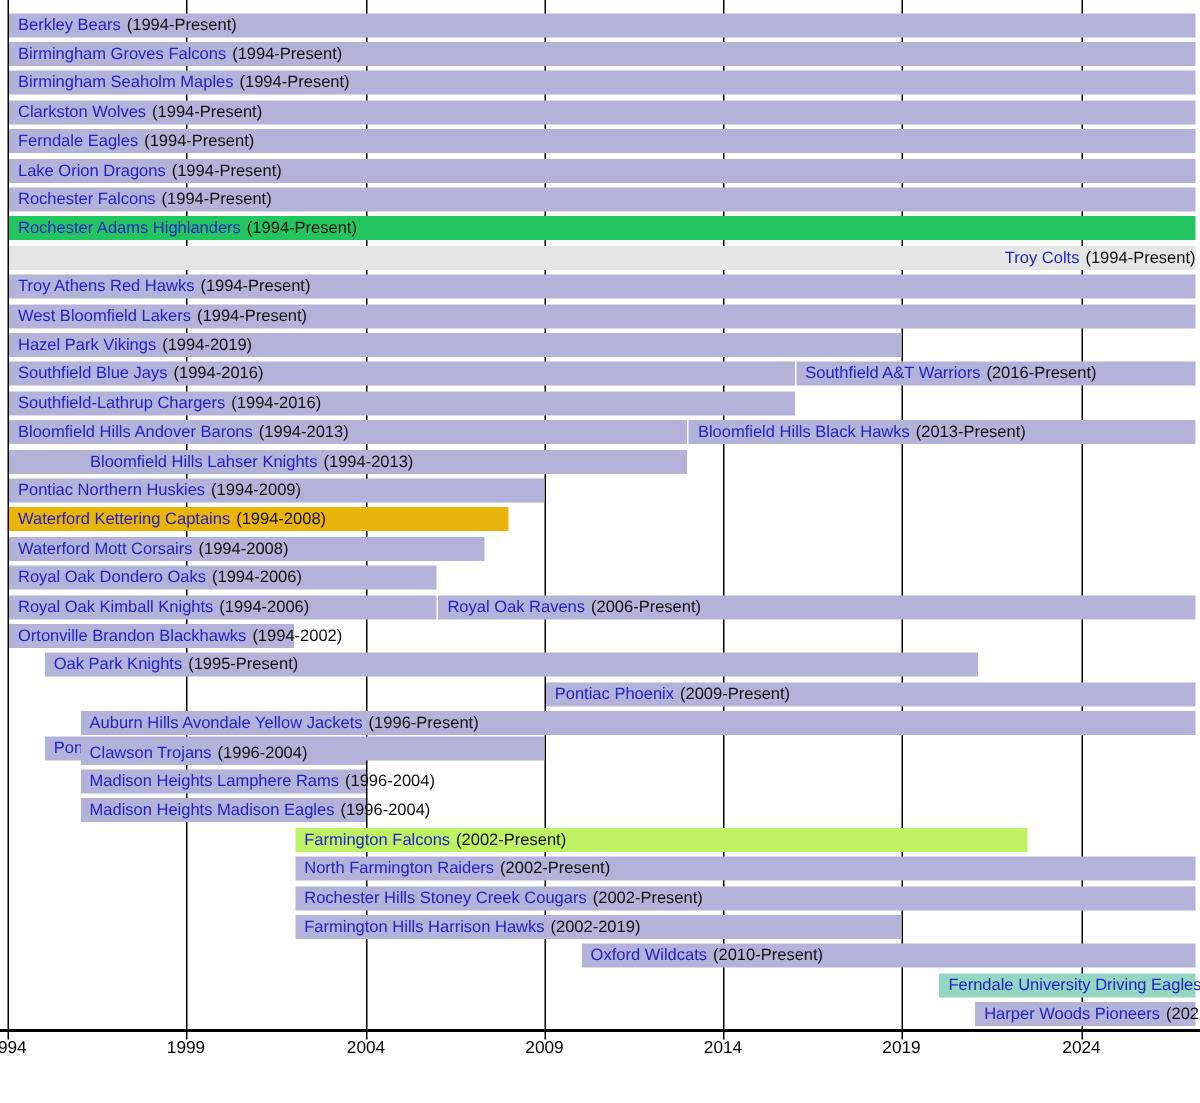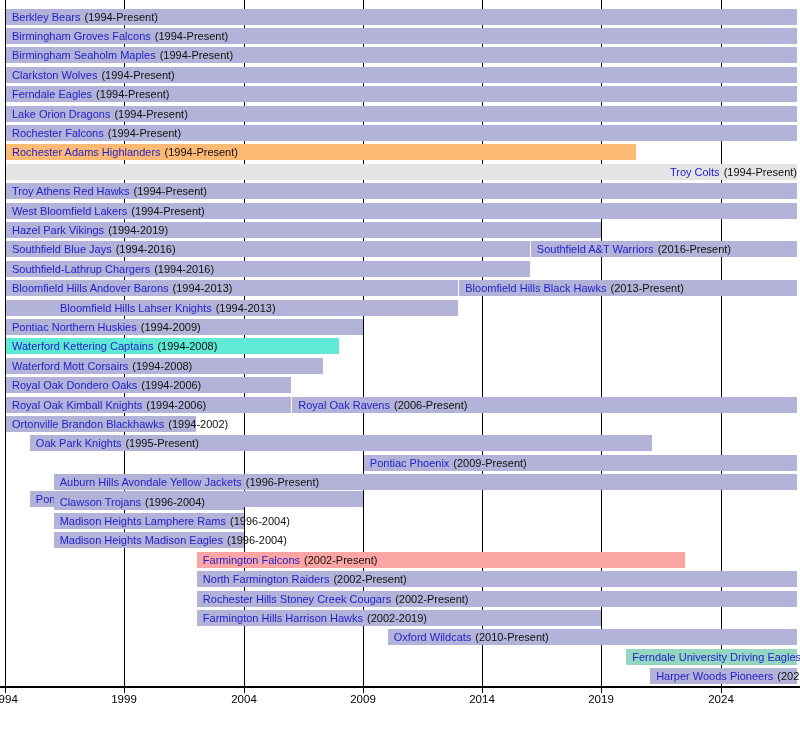--- a/index.html
+++ b/index.html
@@ -54,21 +54,21 @@
       <div class="row" style="top: 86.1px;">
         <div class="bar" style="left: 6px; width: 791px; background: rgb(179, 179, 217);"><span class="team" style="color: rgb(34, 34, 204);">Ferndale Eagles</span><span class="yrs" style="color: rgb(17, 17, 17);">(1994-Present)</span></div>
       </div>
       <div class="row" style="top: 105.5px;">
         <div class="bar" style="left: 6px; width: 791px; background: rgb(179, 179, 217);"><span class="team" style="color: rgb(34, 34, 204);">Lake Orion Dragons</span><span class="yrs" style="color: rgb(17, 17, 17);">(1994-Present)</span></div>
       </div>
       <div class="row" style="top: 124.9px;">
         <div class="bar" style="left: 6px; width: 791px; background: rgb(179, 179, 217);"><span class="team" style="color: rgb(34, 34, 204);">Rochester Falcons</span><span class="yrs" style="color: rgb(17, 17, 17);">(1994-Present)</span></div>
       </div>
       <div class="row" style="top: 144.3px;">
-        <div class="bar" style="left: 6px; width: 630px; background: #fdba74;"><span class="team" style="color: rgb(34, 34, 204);">Rochester Adams Highlanders</span><span class="yrs" style="color: rgb(17, 17, 17);">(1994-Present)</span></div>
+        <div class="bar" style="left: 6px; width: 791px; background: #22c55e;"><span class="team" style="color: rgb(34, 34, 204);">Rochester Adams Highlanders</span><span class="yrs" style="color: rgb(17, 17, 17);">(1994-Present)</span></div>
       </div>
       <div class="row" style="top: 163.7px;">
         <div class="bar" style="left: 6px; width: 791px; background: #e5e5e5; text-align: right;"><span class="team" style="color: rgb(34, 34, 204);">Troy Colts</span><span class="yrs" style="color: rgb(17, 17, 17);">(1994-Present)</span></div>
       </div>
       <div class="row" style="top: 183.1px;">
         <div class="bar" style="left: 6px; width: 791px; background: rgb(179, 179, 217);"><span class="team" style="color: rgb(34, 34, 204);">Troy Athens Red Hawks</span><span class="yrs" style="color: rgb(17, 17, 17);">(1994-Present)</span></div>
       </div>
       <div class="row" style="top: 202.5px;">
         <div class="bar" style="left: 6px; width: 791px; background: rgb(179, 179, 217);"><span class="team" style="color: rgb(34, 34, 204);">West Bloomfield Lakers</span><span class="yrs" style="color: rgb(17, 17, 17);">(1994-Present)</span></div>
       </div>
@@ -86,21 +86,21 @@
         <div class="bar" style="left: 6px; width: 452.283px; background: rgb(179, 179, 217);"><span class="team" style="color: rgb(34, 34, 204);">Bloomfield Hills Andover Barons</span><span class="yrs" style="color: rgb(17, 17, 17);">(1994-2013)</span></div>
         <div class="bar" style="left: 459.283px; width: 337.717px; background: rgb(179, 179, 217);"><span class="team" style="color: rgb(34, 34, 204);">Bloomfield Hills Black Hawks</span><span class="yrs" style="color: rgb(17, 17, 17);">(2013-Present)</span></div>
       </div>
       <div class="row" style="top: 299.5px;">
         <div class="bar" style="left: 6px; width: 452.283px; background: rgb(179, 179, 217);"><span class="team" style="color: rgb(34, 34, 204); padding-left: 48px;">Bloomfield Hills Lahser Knights</span><span class="yrs" style="color: rgb(17, 17, 17);">(1994-2013)</span></div>
       </div>
       <div class="row" style="top: 318.9px;">
         <div class="bar" style="left: 6px; width: 356.855px; background: rgb(179, 179, 217);"><span class="team" style="color: rgb(34, 34, 204);">Pontiac Northern Huskies</span><span class="yrs" style="color: rgb(17, 17, 17);">(1994-2009)</span></div>
       </div>
       <div class="row" style="top: 338.3px;">
-        <div class="bar" style="left: 6px; width: 332.998px; background: #5eead4;"><span class="team" style="color: rgb(34, 34, 204);">Waterford Kettering Captains</span><span class="yrs" style="color: rgb(17, 17, 17);">(1994-2008)</span></div>
+        <div class="bar" style="left: 6px; width: 332.998px; background: #eab308;"><span class="team" style="color: rgb(34, 34, 204);">Waterford Kettering Captains</span><span class="yrs" style="color: rgb(17, 17, 17);">(1994-2008)</span></div>
       </div>
       <div class="row" style="top: 357.7px;">
         <div class="bar" style="left: 6px; width: 317px; background: rgb(179, 179, 217);"><span class="team" style="color: rgb(34, 34, 204);">Waterford Mott Corsairs</span><span class="yrs" style="color: rgb(17, 17, 17);">(1994-2008)</span></div>
       </div>
       <div class="row" style="top: 377.1px;">
         <div class="bar" style="left: 6px; width: 285.284px; background: rgb(179, 179, 217);"><span class="team" style="color: rgb(34, 34, 204);">Royal Oak Dondero Oaks</span><span class="yrs" style="color: rgb(17, 17, 17);">(1994-2006)</span></div>
       </div>
       <div class="row" style="top: 396.5px;">
         <div class="bar" style="left: 6px; width: 285.284px; background: rgb(179, 179, 217);"><span class="team" style="color: rgb(34, 34, 204);">Royal Oak Kimball Knights</span><span class="yrs" style="color: rgb(17, 17, 17);">(1994-2006)</span></div>
         <div class="bar" style="left: 292.284px; width: 504.716px; background: rgb(179, 179, 217);"><span class="team" style="color: rgb(34, 34, 204);">Royal Oak Ravens</span><span class="yrs" style="color: rgb(17, 17, 17);">(2006-Present)</span></div>
@@ -121,21 +121,21 @@
       <div class="row" style="top: 493.5px;">
         <div class="bar" style="left: 53.714px; width: 189.856px; background: rgb(179, 179, 217);"><span class="team" style="color: rgb(34, 34, 204);">Clawson Trojans</span><span class="yrs" style="color: rgb(17, 17, 17);">(1996-2004)</span></div>
       </div>
       <div class="row" style="top: 512.9px;">
         <div class="bar" style="left: 53.714px; width: 189.856px; background: rgb(179, 179, 217);"><span class="team" style="color: rgb(34, 34, 204);">Madison Heights Lamphere Rams</span><span class="yrs" style="color: rgb(17, 17, 17);">(1996-2004)</span></div>
       </div>
       <div class="row" style="top: 532.3px;">
         <div class="bar" style="left: 53.714px; width: 189.856px; background: rgb(179, 179, 217);"><span class="team" style="color: rgb(34, 34, 204);">Madison Heights Madison Eagles</span><span class="yrs" style="color: rgb(17, 17, 17);">(1996-2004)</span></div>
       </div>
       <div class="row" style="top: 551.7px;">
-        <div class="bar" style="left: 196.856px; width: 488px; background: #fca5a5;"><span class="team" style="color: rgb(34, 34, 204);">Farmington Falcons</span><span class="yrs" style="color: rgb(17, 17, 17);">(2002-Present)</span></div>
+        <div class="bar" style="left: 196.856px; width: 488px; background: #bef264;"><span class="team" style="color: rgb(34, 34, 204);">Farmington Falcons</span><span class="yrs" style="color: rgb(17, 17, 17);">(2002-Present)</span></div>
       </div>
       <div class="row" style="top: 571.1px;">
         <div class="bar" style="left: 196.856px; width: 600.144px; background: rgb(179, 179, 217);"><span class="team" style="color: rgb(34, 34, 204);">North Farmington Raiders</span><span class="yrs" style="color: rgb(17, 17, 17);">(2002-Present)</span></div>
       </div>
       <div class="row" style="top: 590.5px;">
         <div class="bar" style="left: 196.856px; width: 600.144px; background: rgb(179, 179, 217);"><span class="team" style="color: rgb(34, 34, 204);">Rochester Hills Stoney Creek Cougars</span><span class="yrs" style="color: rgb(17, 17, 17);">(2002-Present)</span></div>
       </div>
       <div class="row" style="top: 609.9px;">
         <div class="bar" style="left: 196.856px; width: 404.569px; background: rgb(179, 179, 217);"><span class="team" style="color: rgb(34, 34, 204);">Farmington Hills Harrison Hawks</span><span class="yrs" style="color: rgb(17, 17, 17);">(2002-2019)</span></div>
       </div>

